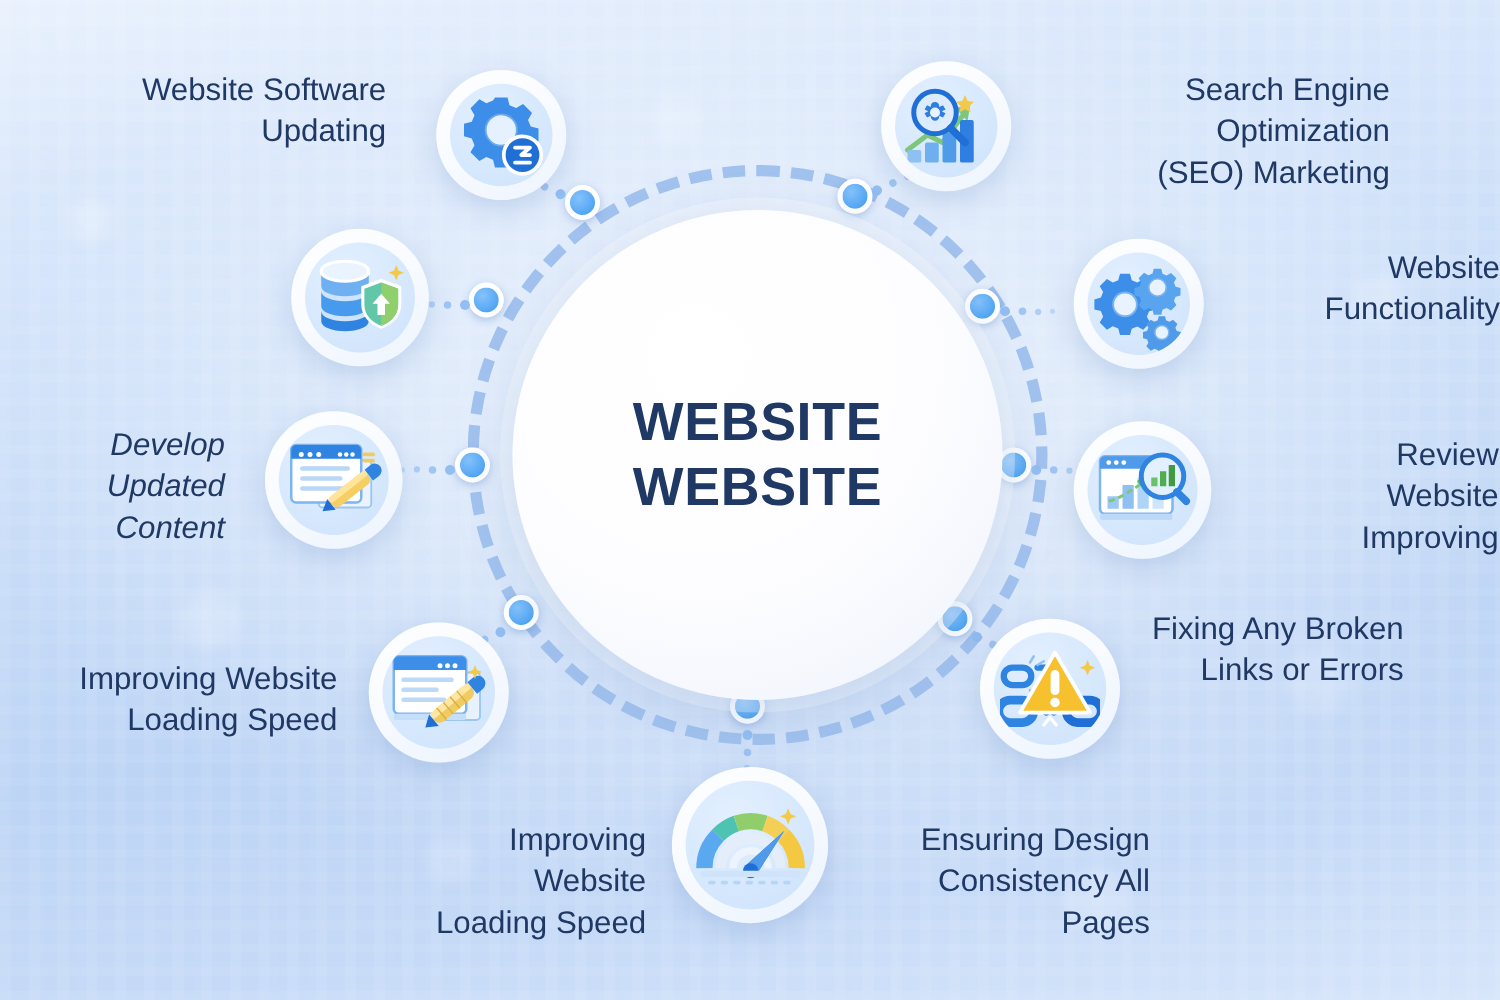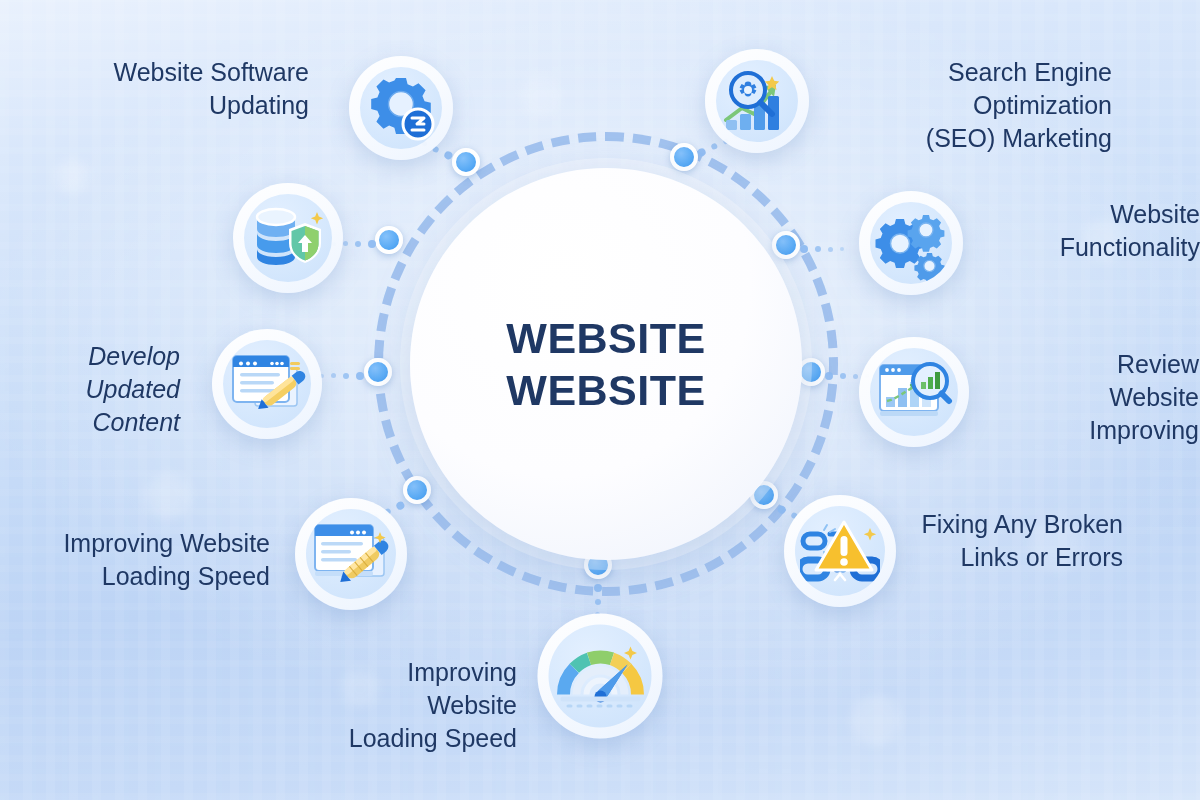--- a/index.html
+++ b/index.html
@@ -418,21 +418,21 @@
             <path d="M47 56 h7"></path>
         </g>
 
         <path d="M44 8 L72 56 H16 Z" fill="#f7c02e" stroke="#ffffff" stroke-width="3" stroke-linejoin="round"></path>
         <rect x="40.5" y="22" width="7" height="20" rx="3.5" fill="#ffffff"></rect>
         <circle cx="44" cy="48" r="3.8" fill="#ffffff"></circle>
         <path d="M70 14 l1.8 4.4 4.4 1.8-4.4 1.8L70 26.4l-1.8-4.4-4.4-1.8 4.4-1.8z" fill="#f3c94a"></path>
       </svg>
     </div>
   </div>
-  <div class="label left" style="left:908px; top:508px; width:215px;">Fixing Any Broken
+  <div class="label left" style="left:908px; top:487px; width:215px;">Fixing Any Broken
 Links or Errors</div>
 
   <div class="bubble" style="left:600px; top:676px; width:125px; height:125px;">
     <div class="inner">
       <svg width="92" height="84" viewBox="0 0 92 84">
         <g fill="none" stroke-width="13" stroke-linecap="butt">
           <path d="M9 60 A37 37 0 0119.8 33.8" stroke="#5aa9f0"></path>
           <path d="M19.8 33.8 A37 37 0 0134.5 24.3" stroke="#4fc3b2"></path>
           <path d="M34.5 24.3 A37 37 0 0157.5 24.3" stroke="#8fce6b"></path>
           <path d="M57.5 24.3 A37 37 0 0172.2 33.8" stroke="#f3cf56"></path>
@@ -452,14 +452,16 @@
           <rect x="52" y="70" width="6" height="3" rx="1.5"></rect>
           <rect x="62" y="70" width="6" height="3" rx="1.5"></rect>
           <rect x="72" y="70" width="6" height="3" rx="1.5"></rect>
         </g>
         <path d="M76 12 l1.9 4.6 4.6 1.9-4.6 1.9L76 25 l-1.9-4.6-4.6-1.9 4.6-1.9z" fill="#f3c94a"></path>
       </svg>
     </div>
   </div>
   <div class="label right" style="left:312px; top:656px; width:205px;">Improving Website
 Loading Speed</div>
+  <div class="label left" style="left:690px; top:656px; width:230px;">Ensuring Design
+Consistency All Pages</div>
 
 </div>
 
 </body></html>

